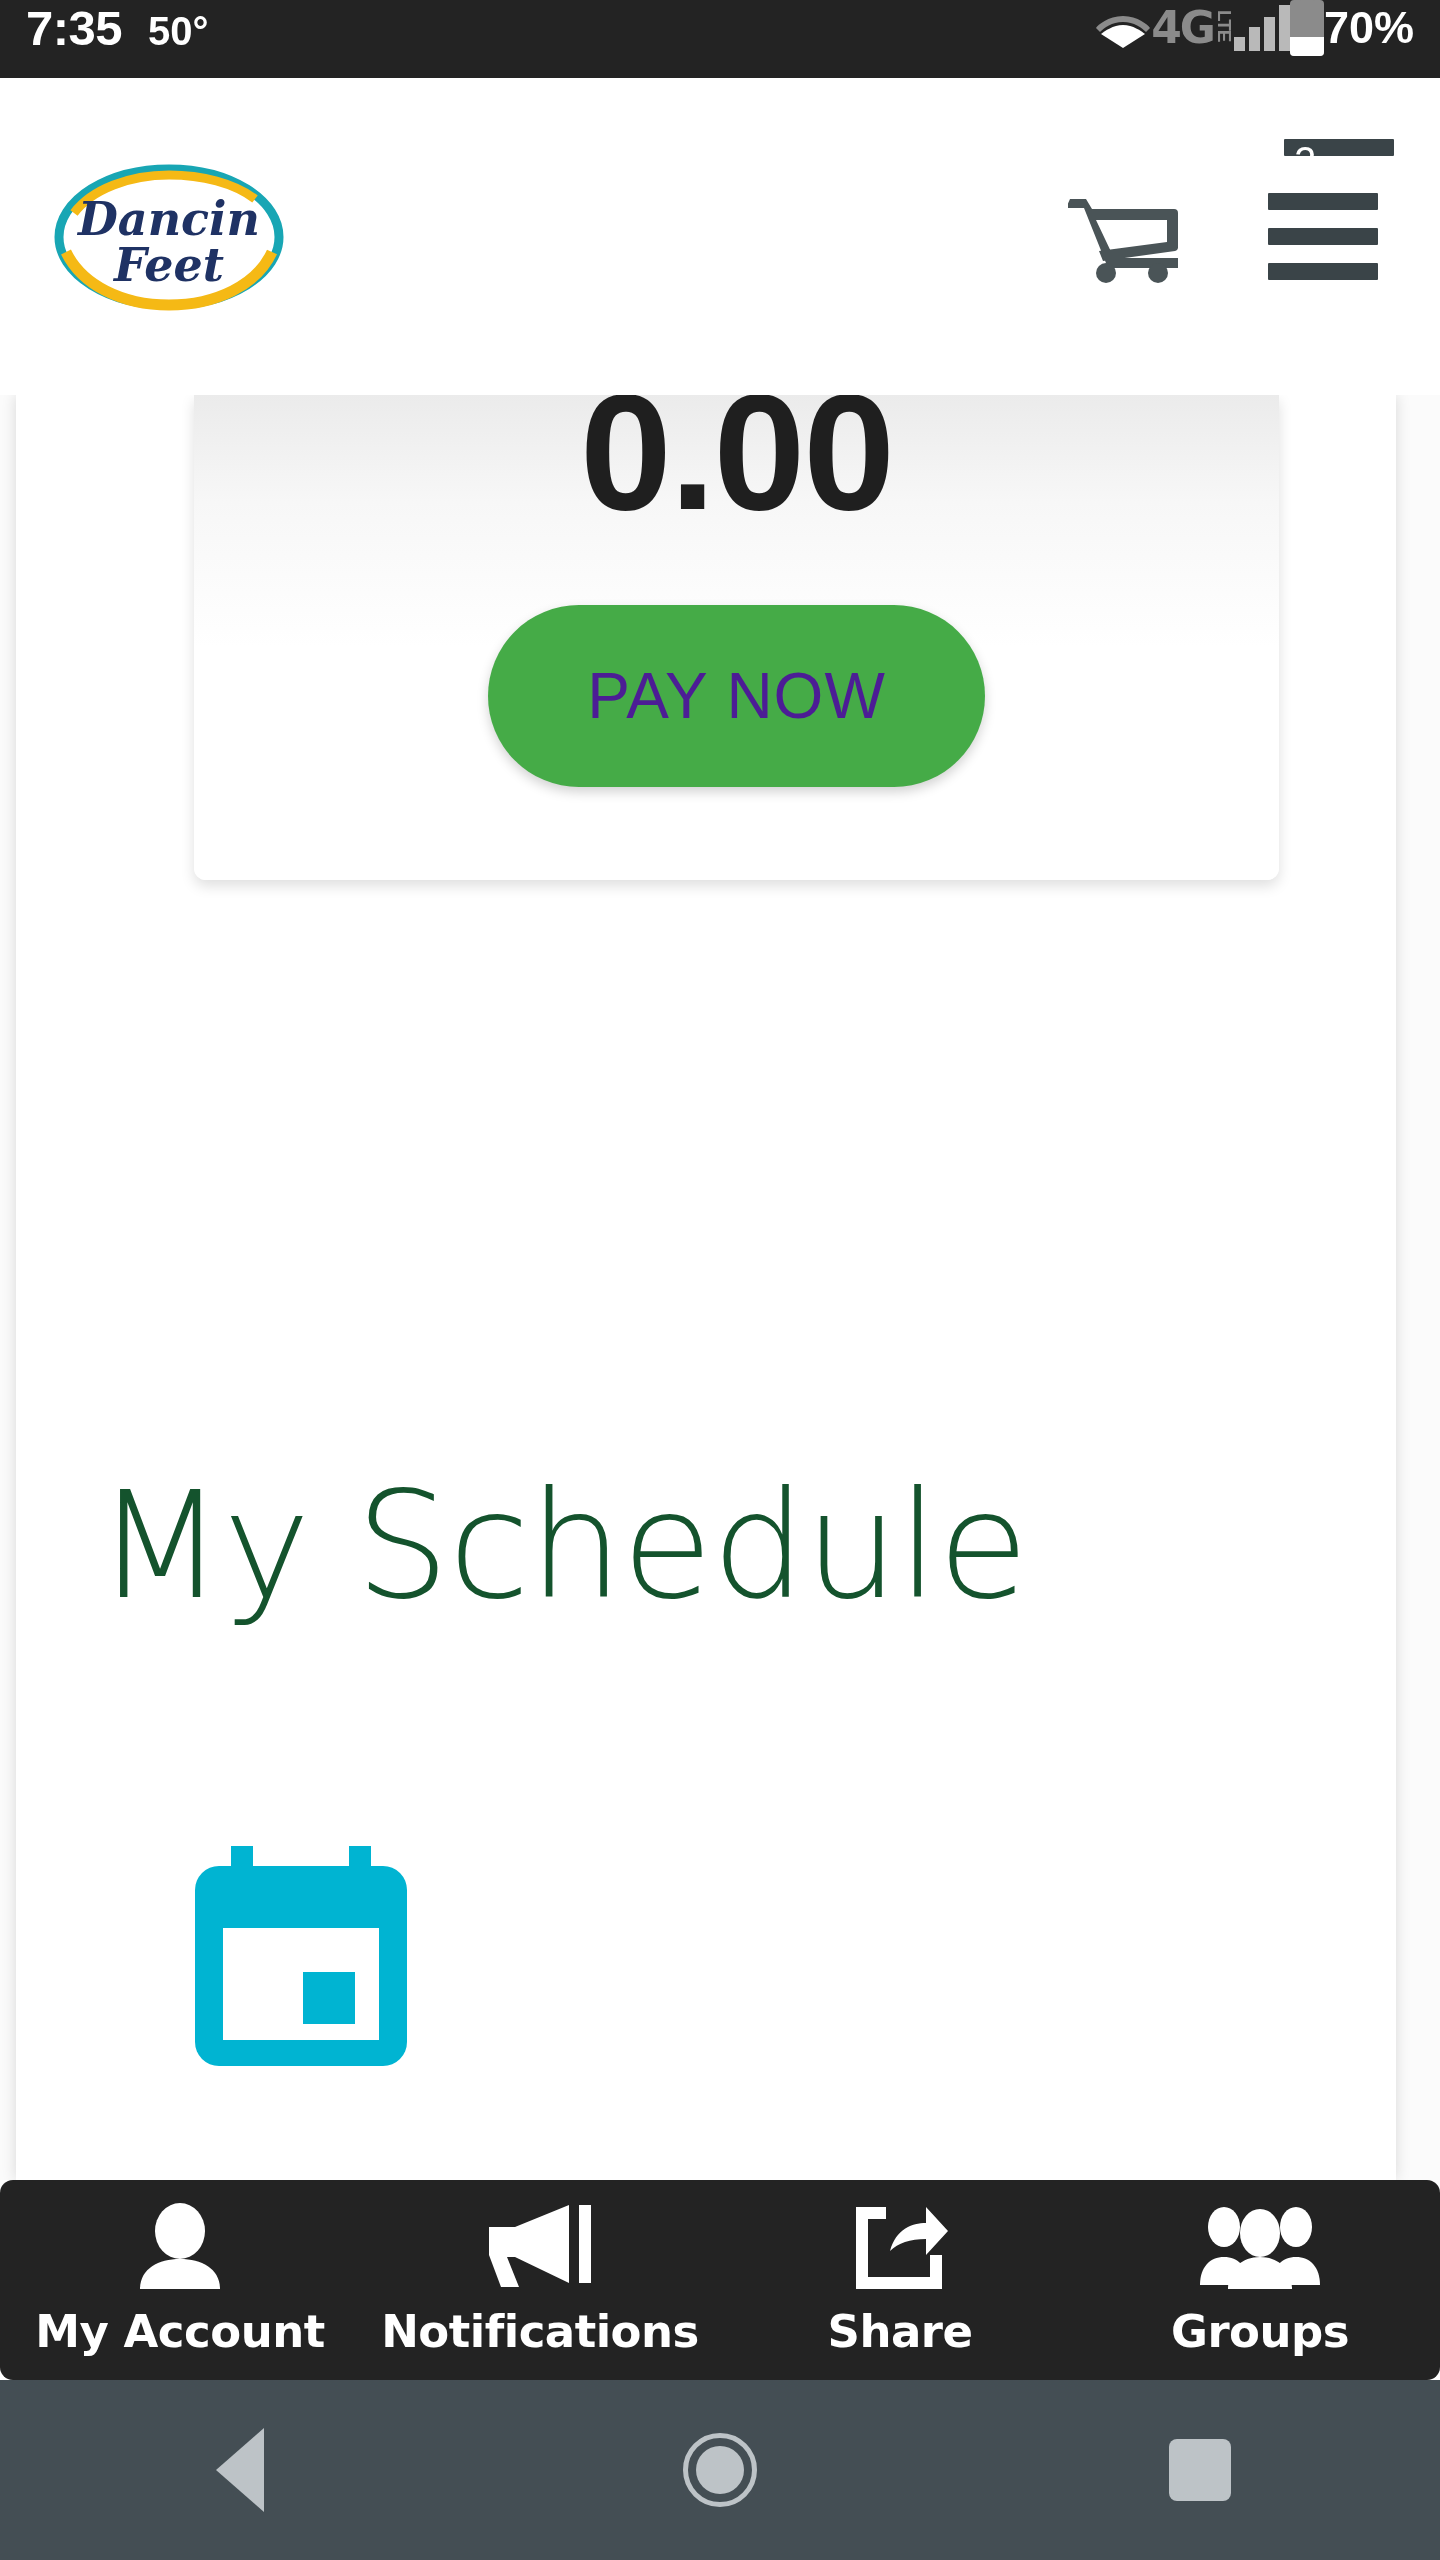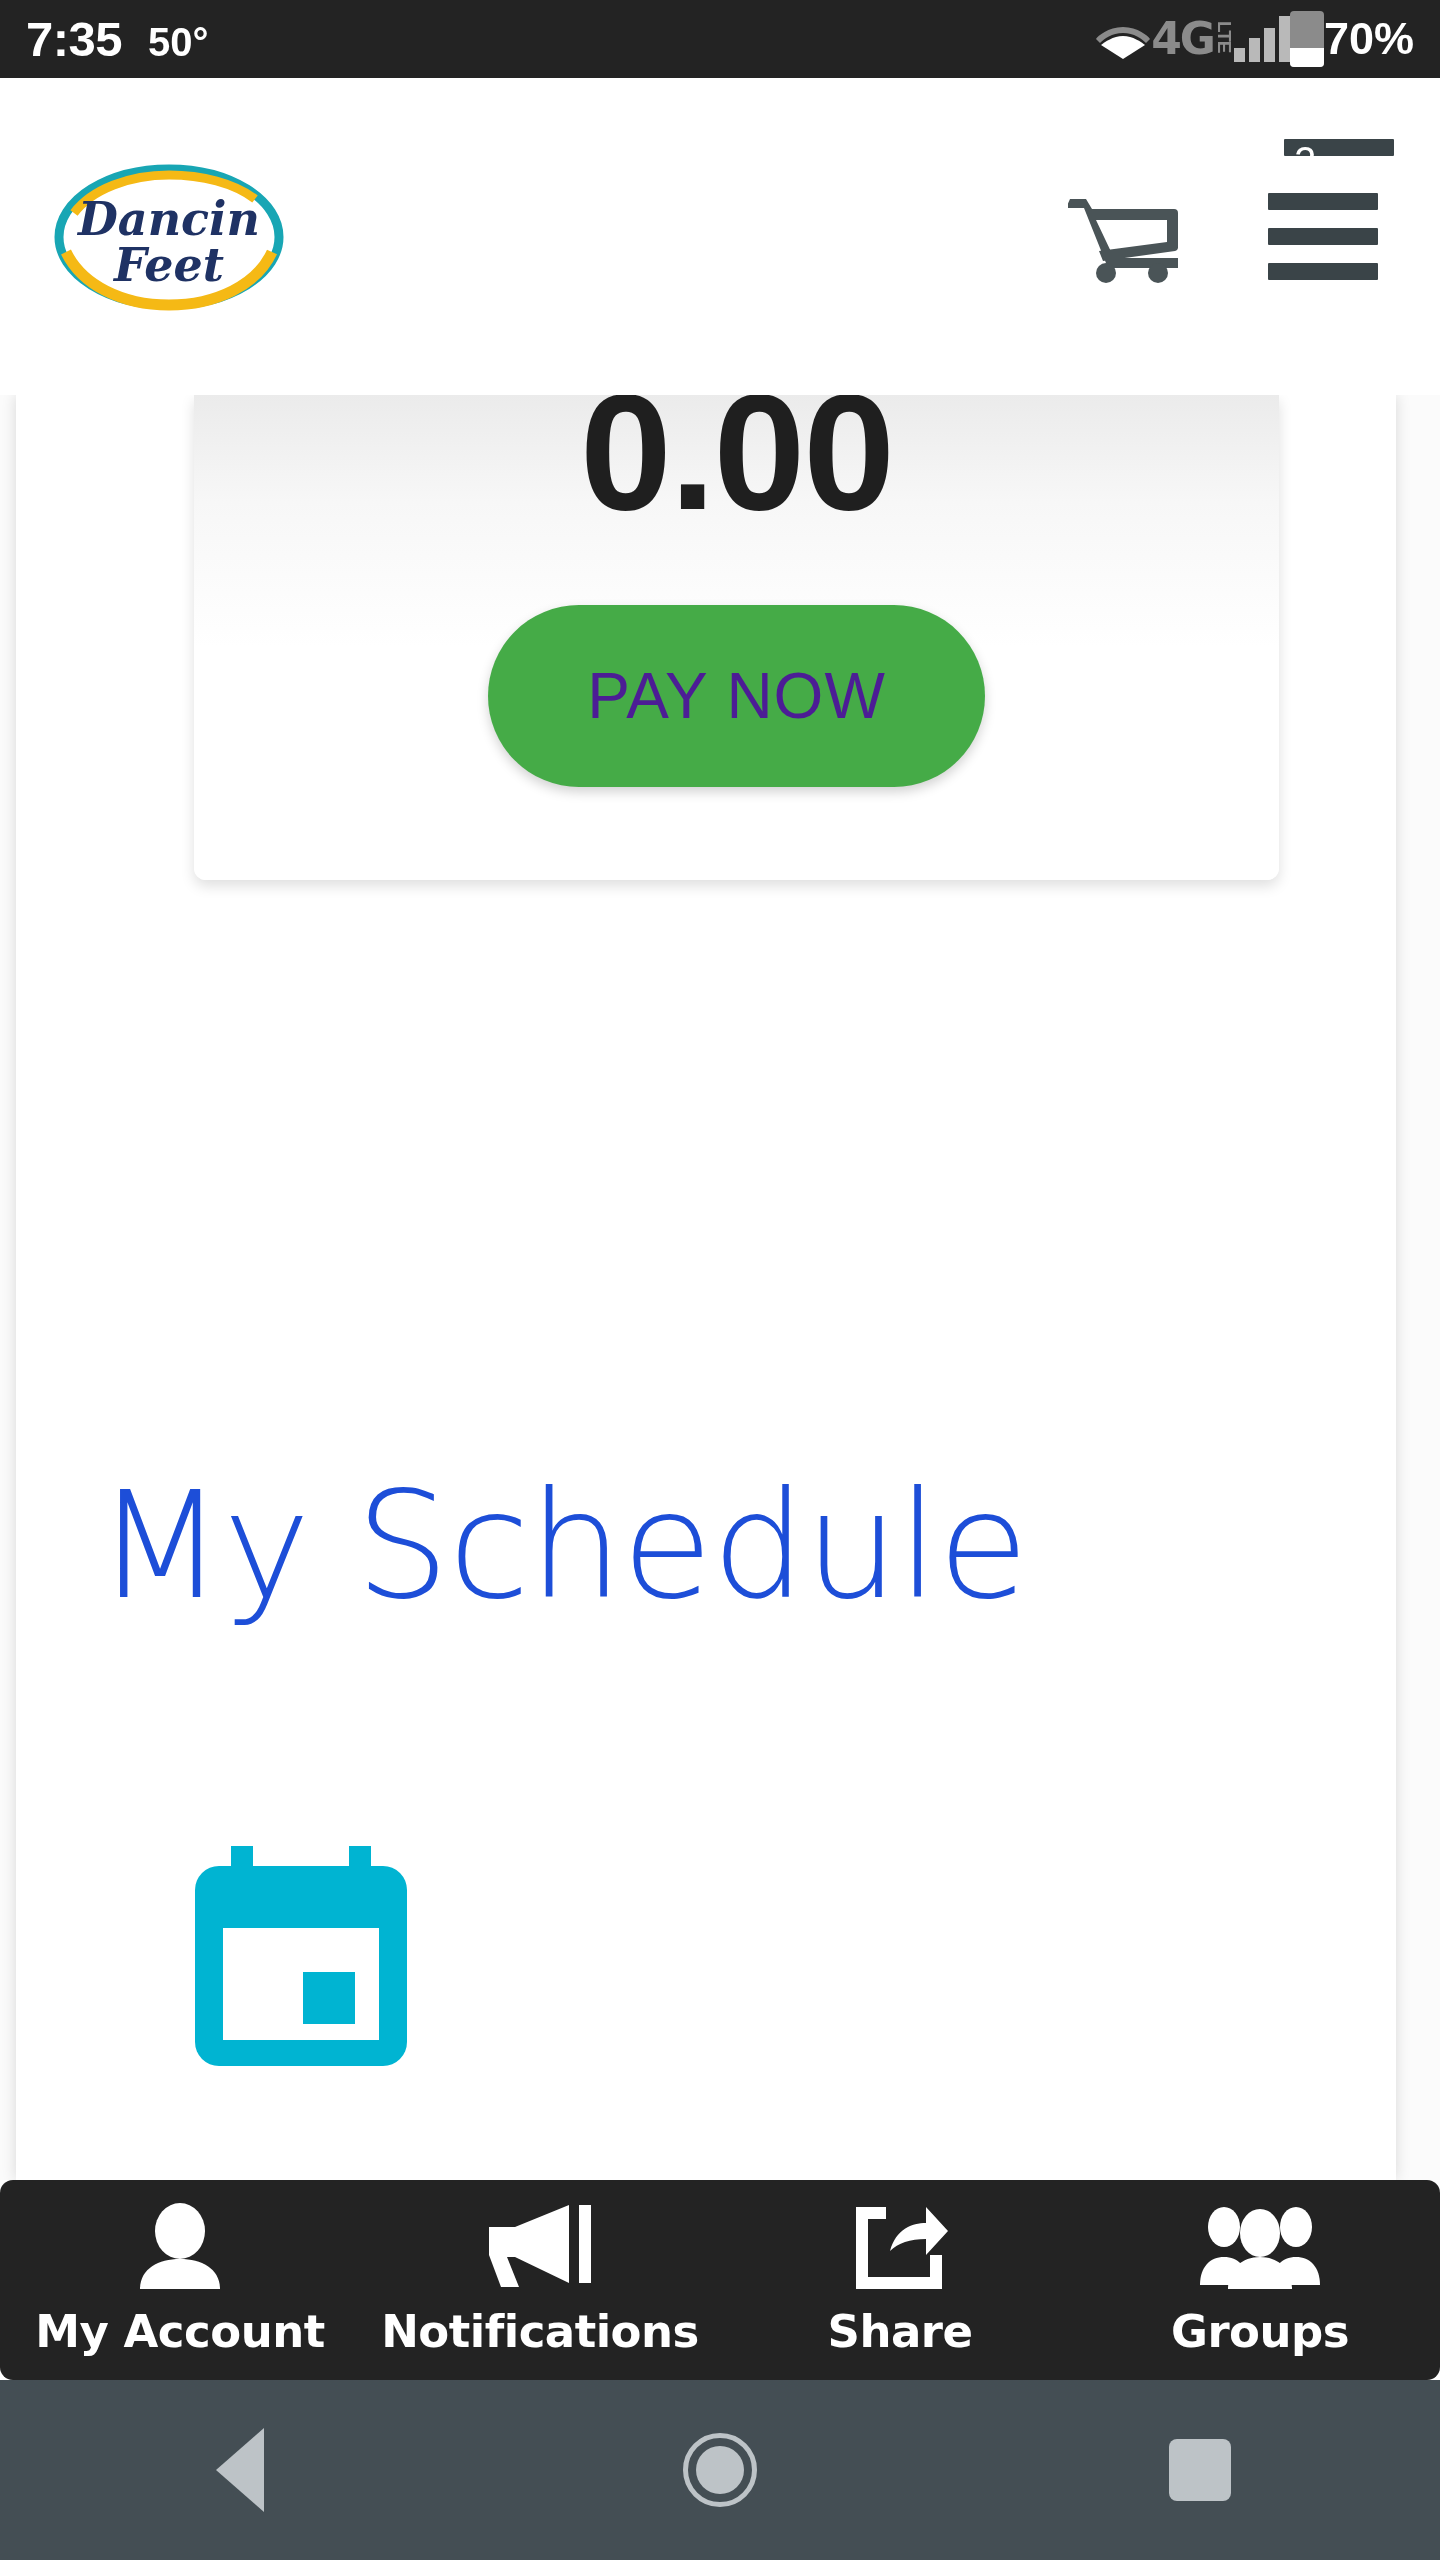--- a/index.html
+++ b/index.html
@@ -8,21 +8,21 @@
     font-family:"Liberation Sans", sans-serif;
     background:#ffffff;
     overflow:hidden;
   }
   .phone { position:relative; width:1440px; height:2560px; }
 
   
   .statusbar {
     position:absolute; top:0; left:0; width:1440px; height:78px;
     background:#232323; color:#ffffff;
-    display:flex; align-items:center; padding:0 26px;
+    display:flex; align-items:flex-start; padding:0 26px;
   }
   .sb-left { display:flex; align-items:baseline; gap:26px; }
   .sb-time { font-size:49px; font-weight:bold; letter-spacing:-0.5px; }
   .sb-temp { font-size:40px; font-weight:bold; }
   .sb-right { margin-left:auto; display:flex; align-items:center; }
   .wifi-icon { width:56px; height:40px; position:relative; }
   .wifi-icon svg { display:block; }
   .lte-wrap { display:flex; align-items:flex-start; }
   .lte-4g { font-size:44px; font-weight:bold; color:#8b8b8b; line-height:0.82;
             font-family:"DejaVu Sans", sans-serif; letter-spacing:-2px; }
@@ -87,21 +87,21 @@
   .pay-now {
     margin-top:70px; width:497px; height:182px; border:none;
     background:#45ab47; color:#4c1d95;
     border-radius:91px; font-size:64px; font-weight:400;
     letter-spacing:1px; font-family:"Liberation Sans", sans-serif;
     box-shadow:0 5px 12px rgba(0,0,0,0.18);
   }
 
   .schedule-title {
     position:absolute; top:1065px; left:0; width:1092px; text-align:center;
-    font-size:148px; font-weight:300; color:#1d4ed8;
+    font-size:148px; font-weight:300; color:#14532d;
     font-family:"DejaVu Sans", sans-serif; letter-spacing:-1px;
   }
   .cal-icon { position:absolute; top:1447px; left:175px; width:220px; height:230px; }
   .cal-icon svg { display:block; }
 
   
   .tabbar {
     position:absolute; top:2180px; left:0; width:1440px; height:200px;
     background:#232323; display:flex;border-radius:13px;
   }

